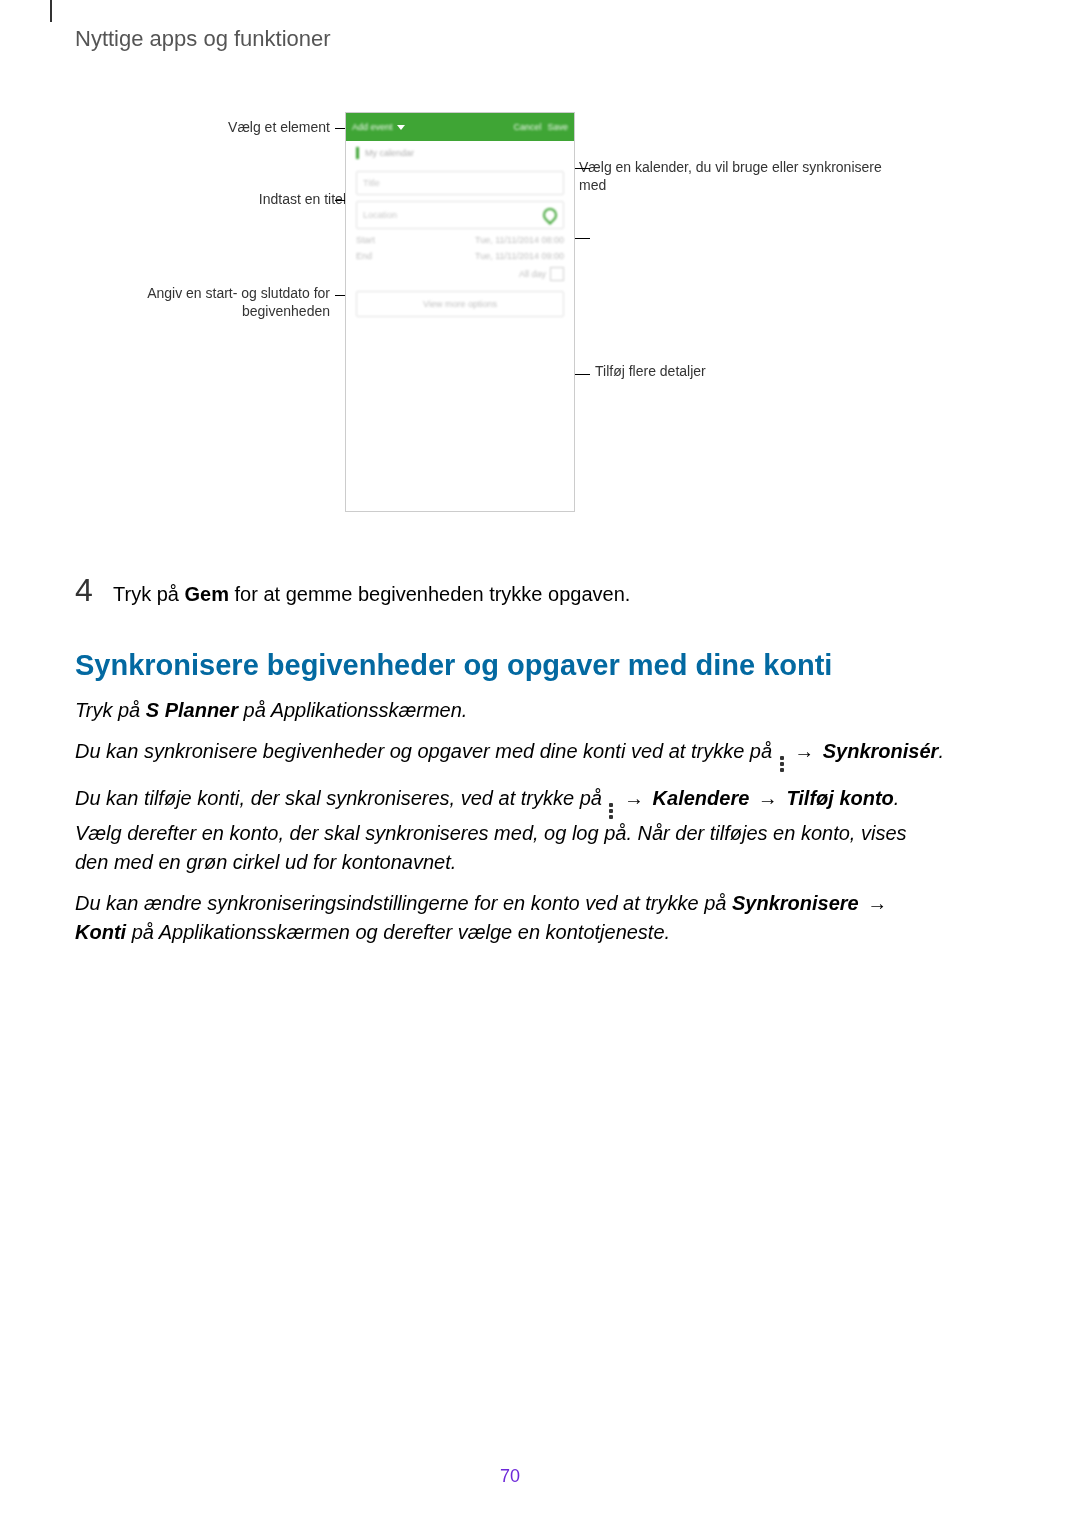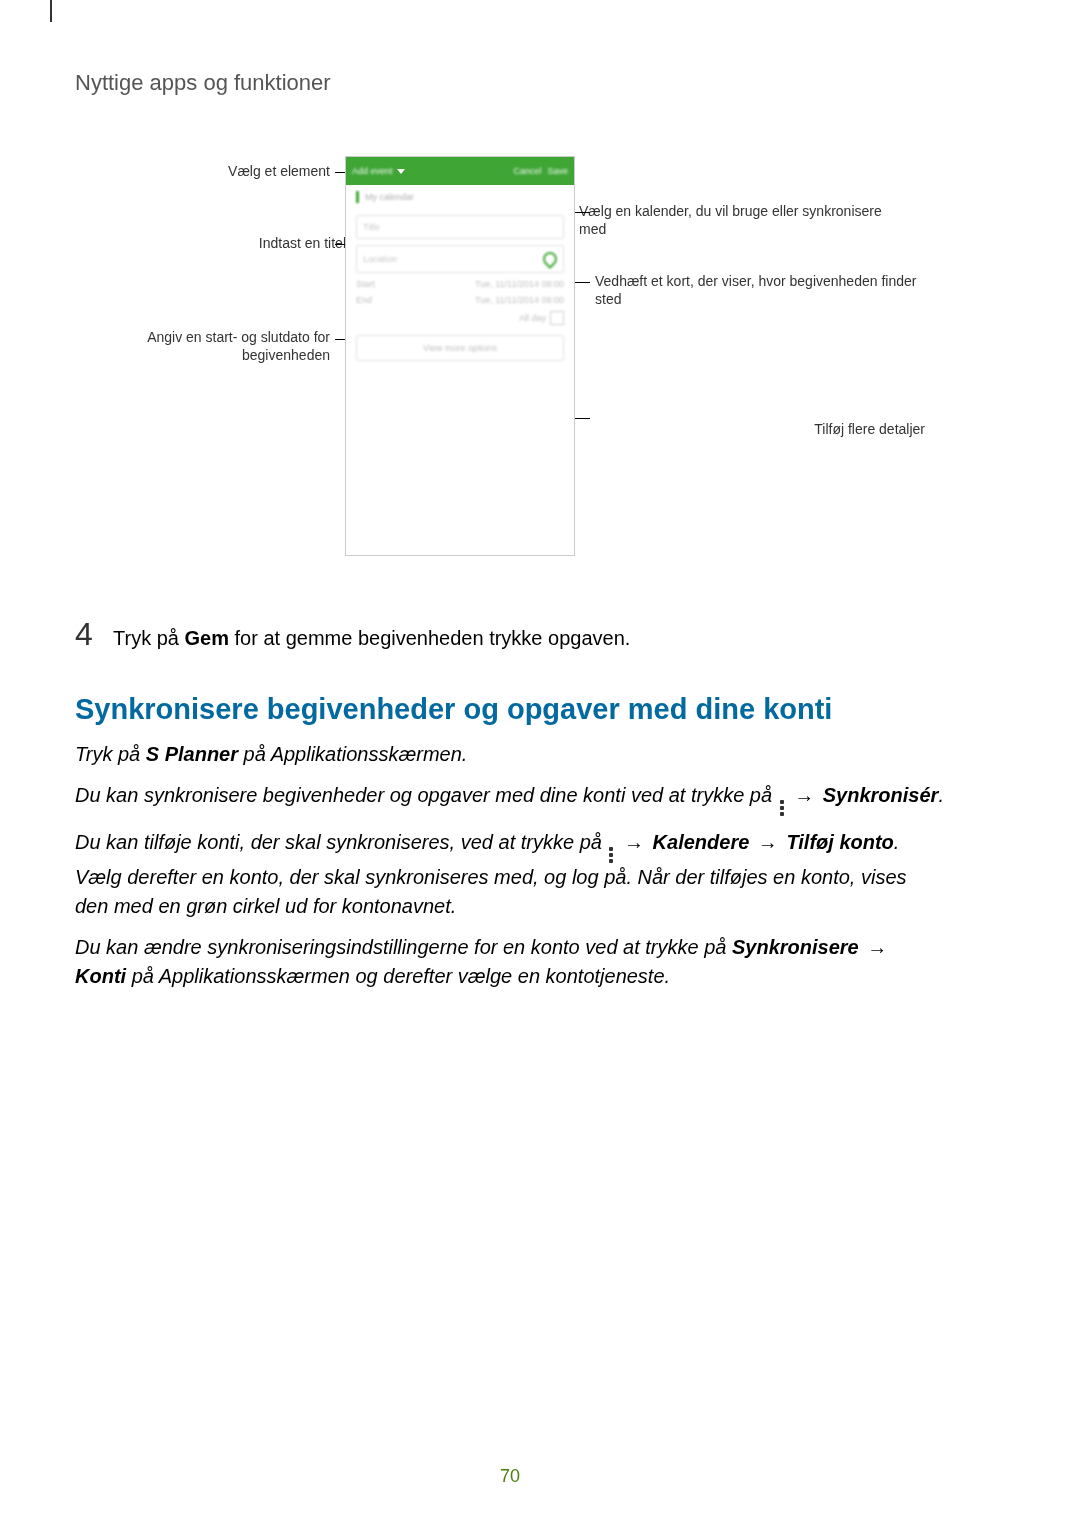--- a/index.html
+++ b/index.html
@@ -8,21 +8,21 @@
     font-family: -apple-system, "Segoe UI", Arial, sans-serif;
     color: #000;
     background: #fff;
     width: 1080px;
   }
   .page {
     position: relative;
     width: 1020px;
     height: 1527px;
     box-sizing: border-box;
-    padding: 60px 75px 0 75px;
+    padding: 16px 75px 0 75px;
   }
   .tab-mark {
     position: absolute;
     top: 0;
     left: 50px;
     width: 2px;
     height: 22px;
     background: #333;
   }
   .section-title {
@@ -179,21 +179,21 @@
   .more-icon span {
     width: 4px; height: 4px; background: #333; border-radius: 1px;
   }
   .arrow { margin: 0 3px; }
   .page-num {
     position: absolute;
     bottom: 40px;
     left: 0; right: 0;
     text-align: center;
     font-size: 18px;
-    color: #4d7c0f;
+    color: #6d28d9;
   }
 </style>
 </head>
 <body>
 
 <div class="page">
   <div class="tab-mark"></div>
 
   <div class="section-title">Nyttige apps og funktioner</div>
 
@@ -207,24 +207,23 @@
 
     <div class="callout left" style="top:172px; left:0; width:255px;">Angiv en start- og slutdato for begivenheden</div>
     <div class="line line-h" style="top:183px; left:260px; width:10px;"></div>
     <div class="line line-v" style="top:158px; left:270px; height:50px;"></div>
     <div class="line line-h" style="top:158px; left:270px; width:20px;"></div>
     <div class="line line-h" style="top:208px; left:270px; width:20px;"></div>
 
     <div class="callout" style="top:46px; left:504px; width:330px;">Vælg en kalender, du vil bruge eller synkronisere med</div>
     <div class="line line-h" style="top:56px; left:490px; width:25px;"></div>
 
-    <div class="callout" style="top:116px; left:520px; width:330px;">Vedhæft et kort, der viser, hvor begivenheden finder sted</div>
     <div class="line line-h" style="top:126px; left:488px; width:27px;"></div>
 
-    <div class="callout" style="top:264px; left:520px; width:330px;text-align:right;">Tilføj flere detaljer</div>
+    <div class="callout" style="top:250px; left:520px; width:330px;">Tilføj flere detaljer</div>
     <div class="line line-h" style="top:262px; left:485px; width:30px;"></div>
 
     <div class="phone">
       <div class="phone-header">
         <span class="hdr-title">Add event</span>
         <span class="chev"></span>
         <span class="spacer"></span>
         <span class="hdr-btn">Cancel</span>
         <span class="hdr-btn">Save</span>
       </div>

